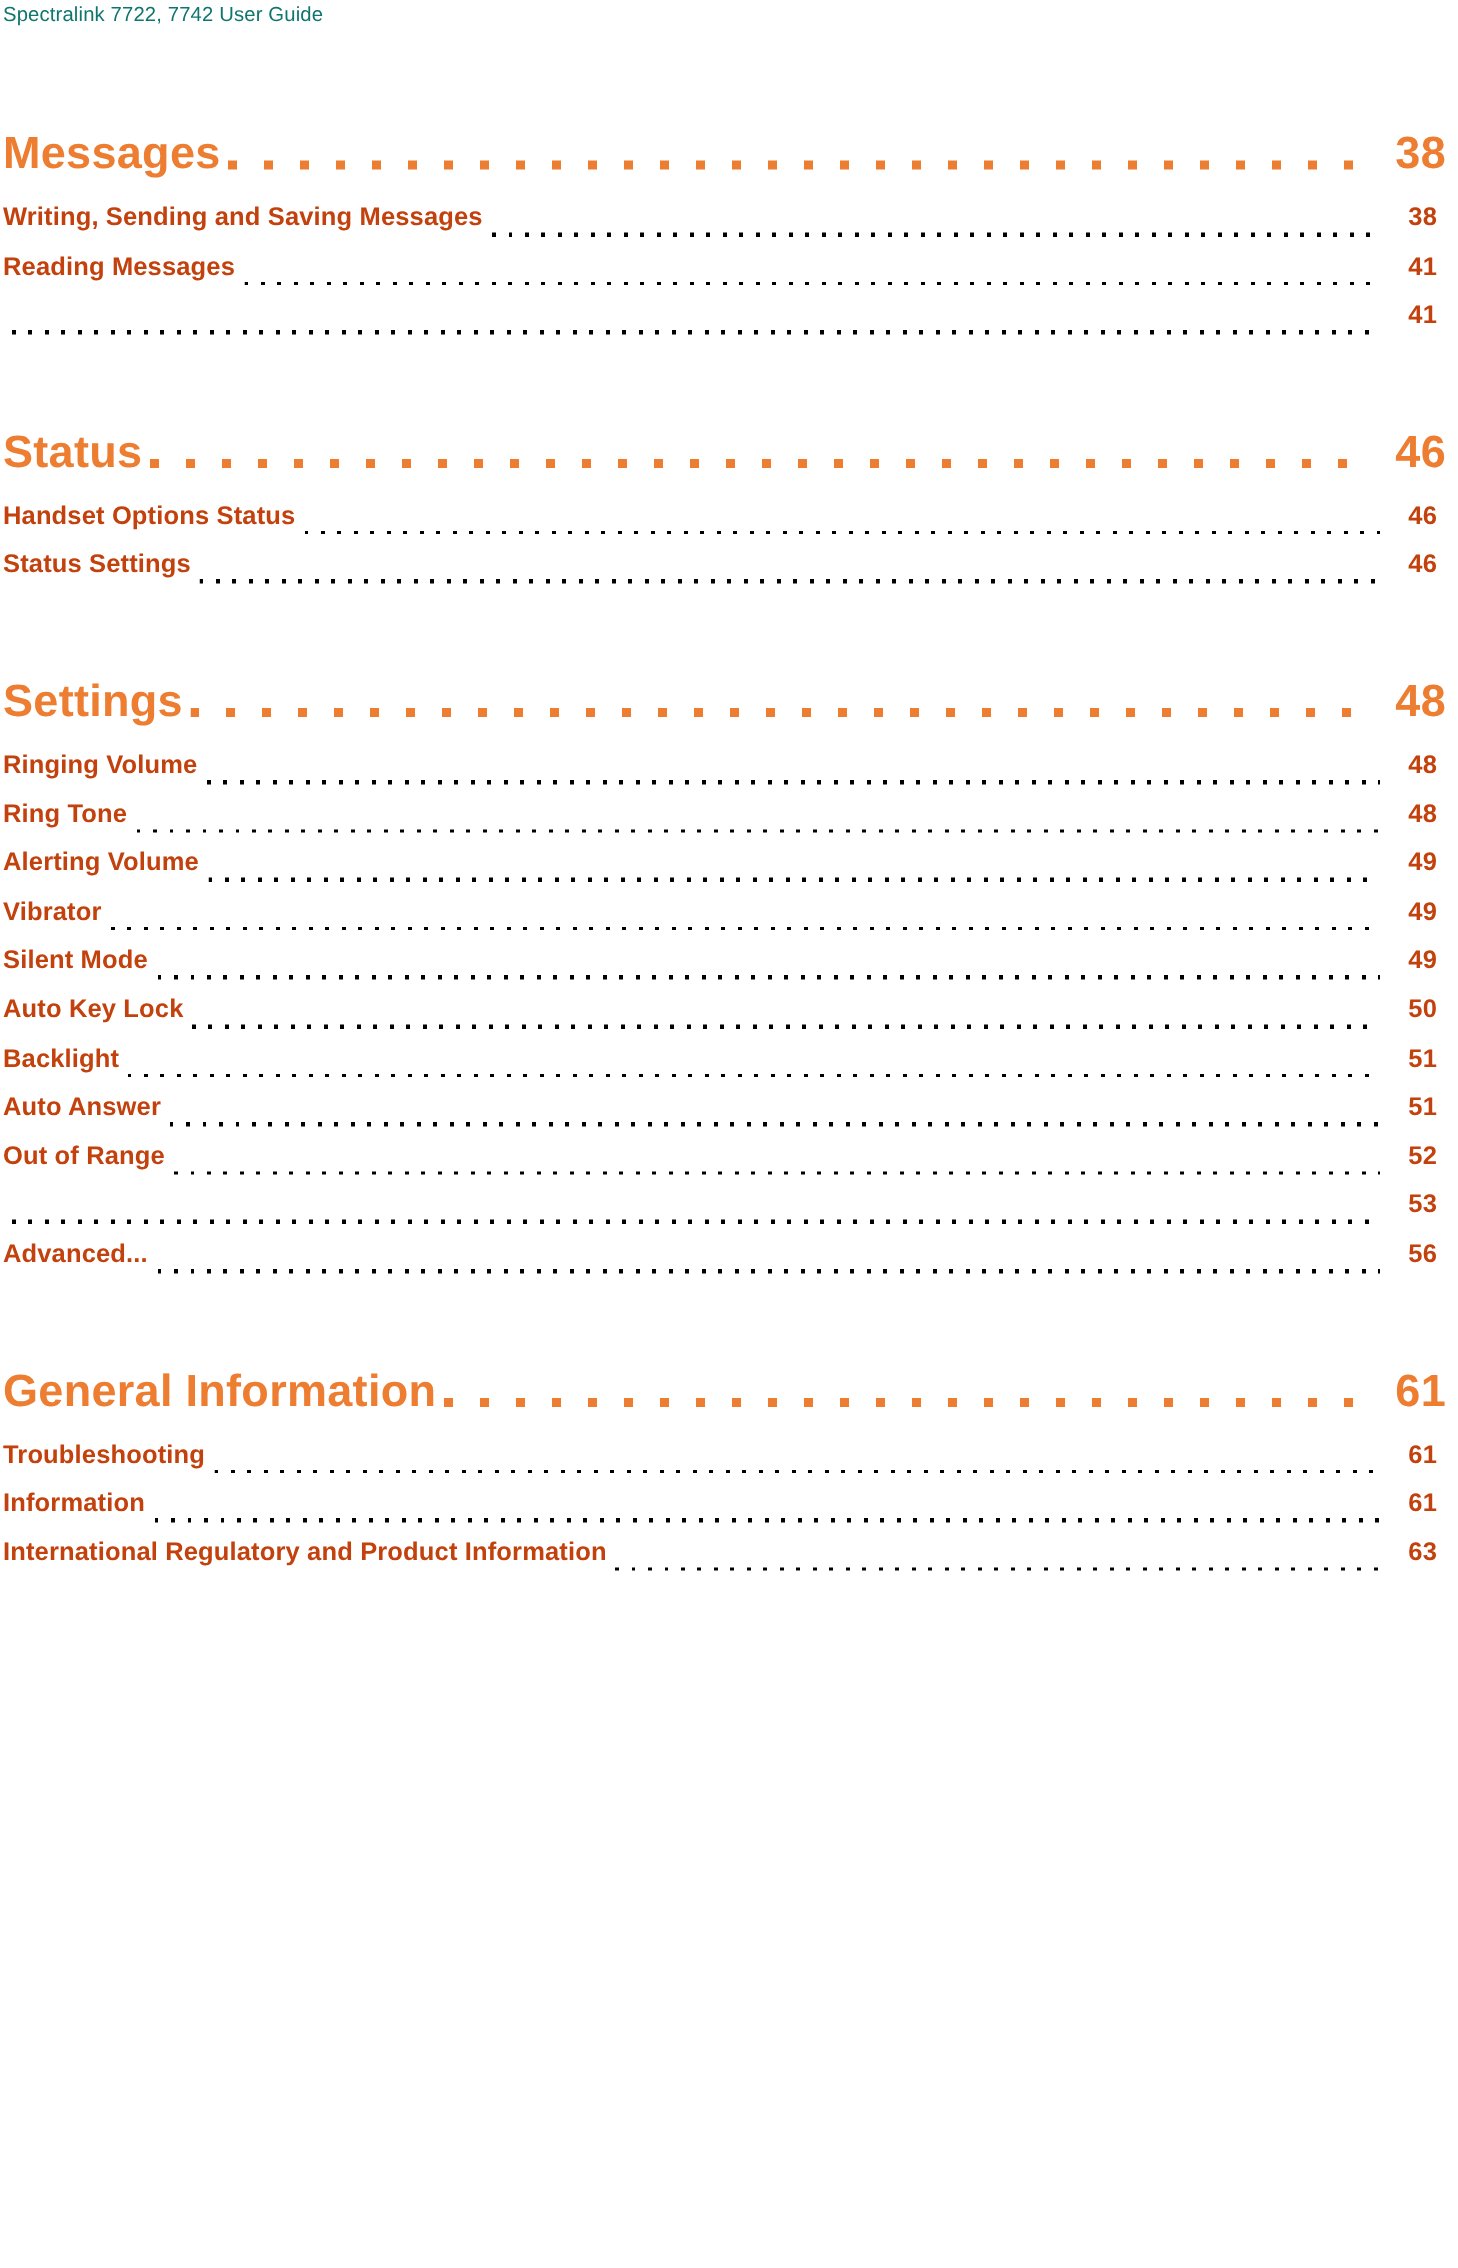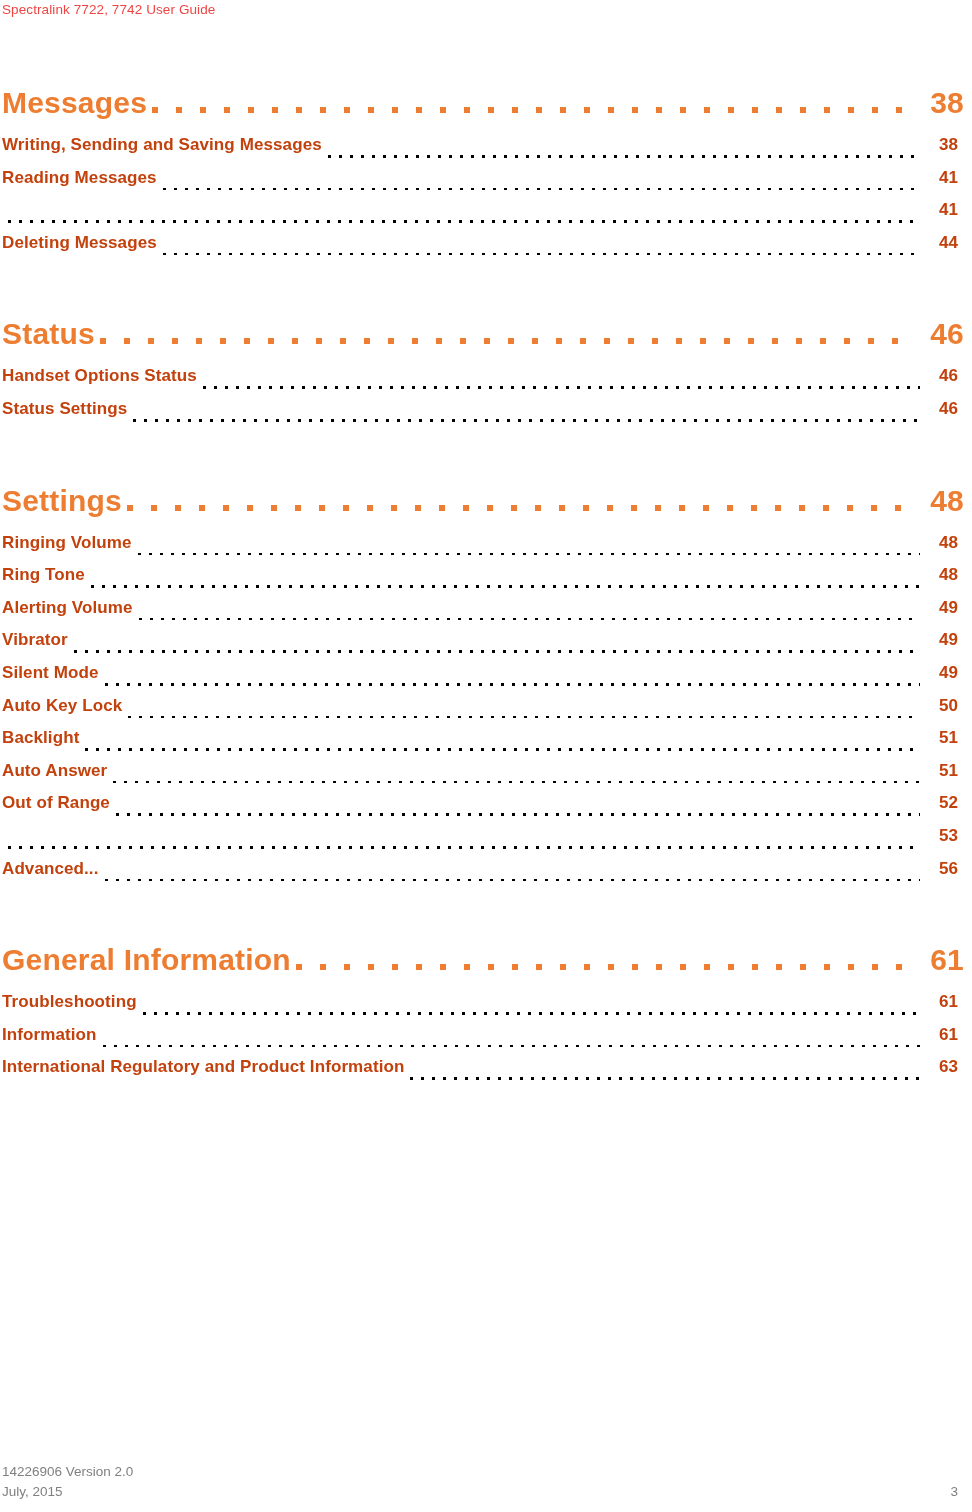--- a/index.html
+++ b/index.html
@@ -21,21 +21,21 @@
     inset: 0;
     padding: 0;
   }
 
   
   .running-header {
     position: absolute;
     top: 2px;
     left: 2px;
     font-size: 13.5px;
-    color: #ef4444;
+    color: #0f766e;
     letter-spacing: 0.1px;
     white-space: nowrap;
   }
 
   
   .toc {
     position: absolute;
     top: 84px;
     left: 2px;
     width: 962px;
@@ -180,25 +180,20 @@
           </div>
           <div class="entry-row">
             <span class="ent-title">Reading Messages</span>
             <span class="ent-leader"></span>
             <span class="ent-page">41</span>
           </div>
           <div class="entry-row">
             <span class="ent-leader"></span>
             <span class="ent-page">41</span>
           </div>
-          <div class="entry-row">
-            <span class="ent-title">Deleting Messages</span>
-            <span class="ent-leader"></span>
-            <span class="ent-page">44</span>
-          </div>
         </div>
       </div>
       <div class="group">
         <div class="section-row">
           <span class="sec-title">Status</span>
           <span class="sec-leader"></span>
           <span class="sec-page">46</span>
         </div>
         <div class="entry-list">
           <div class="entry-row">
@@ -295,21 +290,14 @@
           </div>
           <div class="entry-row">
             <span class="ent-title">International Regulatory and Product Information</span>
             <span class="ent-leader"></span>
             <span class="ent-page">63</span>
           </div>
         </div>
       </div>
     </div>
 
-  <div class="footer">
-    <div class="footer-left">
-      <div>14226906 Version 2.0</div>
-      <div>July, 2015</div>
-    </div>
-    <div class="footer-page">3</div>
-  </div>
 
 </div>
 
 </body></html>

